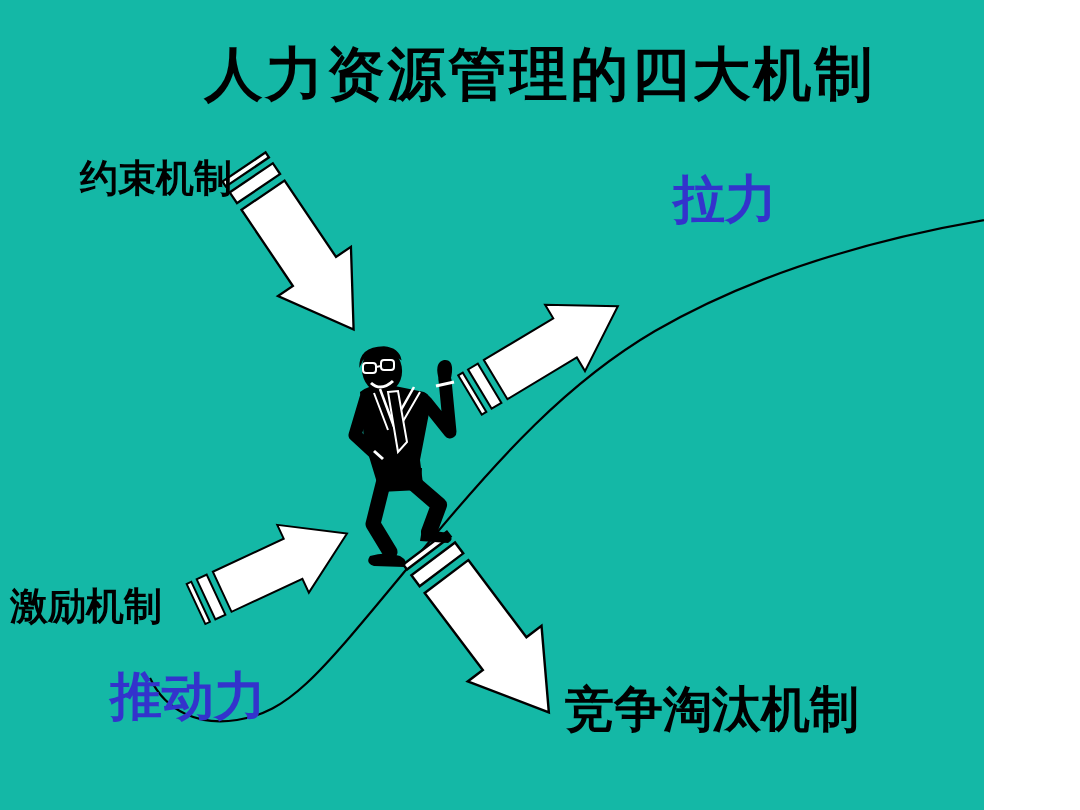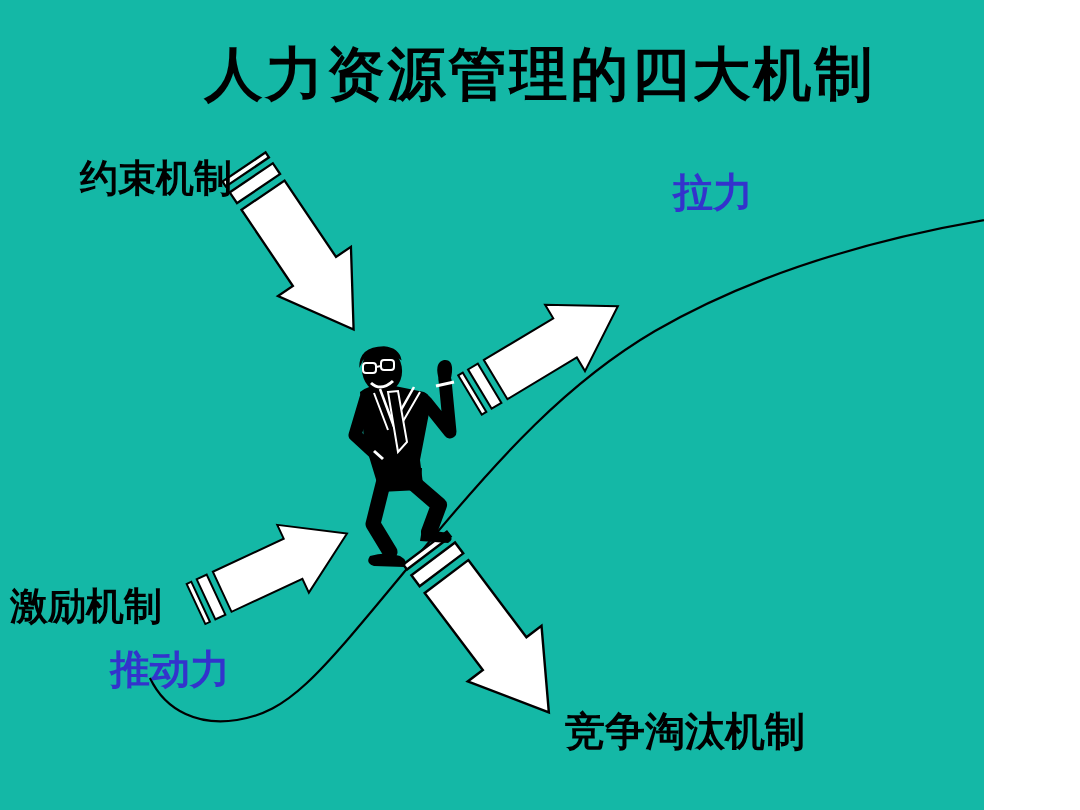--- a/index.html
+++ b/index.html
@@ -19,29 +19,29 @@
     color:#000;
     letter-spacing:3px;
   }
   .label{
     position:absolute;
     font-weight:bold;
     white-space:nowrap;
     line-height:1.1;
   }
   .mech{ color:#000; font-size:38px; }
-  .force{ color:#3333cc; font-size:40px; }
+  .force{ color:#3333cc; font-size:52px; }
   .lbl-restraint   { left:64px;  top:158px;margin-left:16px; }
   .lbl-control     { left:144px; top:247px; }
   .lbl-pull        { left:673px; top:171px; }
   .lbl-traction    { left:624px; top:224px; }
   .lbl-incentive   { left:10px;  top:586px;text-align:center; }
-  .lbl-push        { left:110px; top:648px; }
+  .lbl-push        { left:110px; top:668px; }
   .lbl-pressure    { left:658px; top:593px; }
-  .lbl-elimination { left:565px; top:710px; font-size:40px; }
+  .lbl-elimination { left:565px; top:683px; font-size:49px; }
   .gfx{ position:absolute; left:0; top:0; }
 </style>
 </head>
 <body>
 
 <div class="slide">
 
   <svg class="gfx" width="1080" height="810" viewBox="0 0 1080 810">
     <defs>
       <g id="sarrow">

